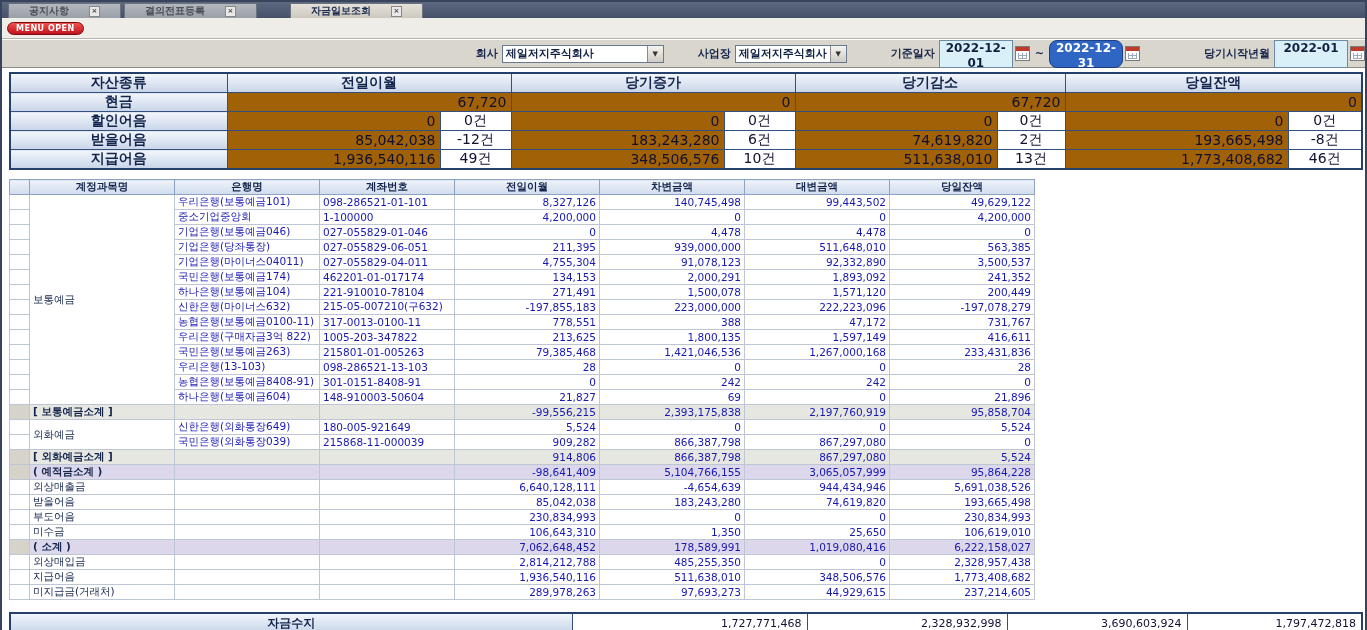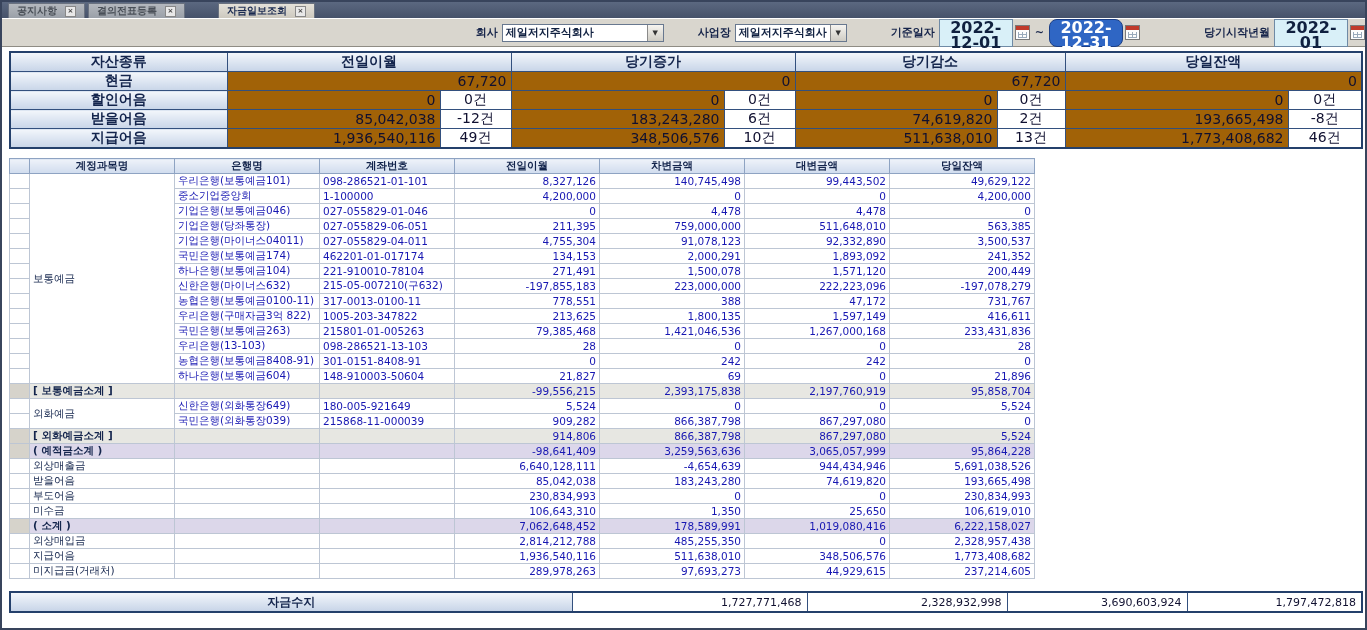--- a/index.html
+++ b/index.html
@@ -1,41 +1,41 @@
 <!DOCTYPE html>
 <html><head>
 <meta charset="utf-8">
 <style>
   html,body{margin:0;padding:0;}
   body{width:1367px;height:630px;background:#9aa2b0;font-family:"DejaVu Sans","Liberation Sans",sans-serif;overflow:hidden;}
   .window{position:absolute;inset:0;border:2px solid #38445c;background:#ffffff;box-sizing:border-box;}
 
   
   .tabbar{height:16px;background:linear-gradient(180deg,#5b6880,#46526a);display:flex;align-items:flex-end;padding-left:6px;gap:3px;}
-  .tab{display:inline-flex;align-items:center;height:14px;padding:0 8px;background:linear-gradient(180deg,#b4b8be,#9aa0a8);
-       border:1px solid #6a7280;border-bottom:none;font-size:10px;font-weight:bold;color:#4a5058;gap:8px;cursor:pointer;}
+  .tab{display:inline-flex;align-items:center;height:14px;padding:0 20px;background:linear-gradient(180deg,#b4b8be,#9aa0a8);
+       border:1px solid #6a7280;border-bottom:none;font-size:10px;font-weight:bold;color:#4a5058;gap:20px;cursor:pointer;}
   .tab.active{background:linear-gradient(180deg,#e4e1d9,#cdc9bf);color:#1a2a50;margin-left:30px;}
   .tab-close{width:9px;height:9px;border:1px solid #888;background:#e9e9e9;color:#444;font-size:7px;line-height:7px;
        display:inline-flex;align-items:center;justify-content:center;}
 
   
   .toolbar{height:20px;background:#efede8;border-bottom:1px solid #b6b2a8;display:flex;align-items:center;padding-left:5px;}
   .menu-open{background:linear-gradient(180deg,#f0504a,#c01220);color:#fff;font-size:8px;font-weight:bold;
        padding:1px 8px;border-radius:7px;border:1px solid #7c0a14;letter-spacing:.5px;cursor:pointer;}
 
   
   .filterbar{height:27px;background:#d9d6ce;border-top:1px solid #ffffff;border-bottom:1px solid #8f8c84;
        display:flex;align-items:center;font-size:11px;color:#16244a;justify-content:flex-end;}
   .flabel{font-weight:bold;margin-right:4px;white-space:nowrap;}
   .select{display:inline-flex;align-items:center;background:#fff;border:1px solid #68788f;height:18px;box-sizing:border-box;cursor:pointer;}
   .select .val{padding:0 3px;font-weight:bold;color:#102040;font-size:11px;white-space:nowrap;overflow:hidden;}
   .select .arrow{width:15px;align-self:stretch;background:linear-gradient(180deg,#f6f4f0,#cfccc4);border-left:1px solid #8a8a8a;
        display:flex;align-items:center;justify-content:center;font-size:7px;color:#333;}
   .datefld{width:74px;height:28px;box-sizing:border-box;border:1px solid #6f8aa5;background:#d9f0f8;color:#10203f;
-       font-weight:bold;font-size:16px;text-align:center;line-height:15px;cursor:text;}
+       font-weight:bold;font-size:12px;text-align:center;line-height:15px;cursor:text;}
   .datefld.selected{background:#2f66c4;color:#ffffff;border-color:#1c3f86;border-radius:8px;}
   .cal-btn{width:15px;height:15px;border:1px solid #7a7a7a;box-sizing:border-box;margin-left:2px;cursor:pointer;position:relative;
        background:linear-gradient(180deg,#c03a2b 0 4px,#fdfdfd 4px);}
   .cal-btn::after{content:"";position:absolute;left:2px;right:2px;top:6px;height:6px;
        background:repeating-linear-gradient(90deg,#9aaabb 0 1px,transparent 1px 4px),
                   repeating-linear-gradient(0deg,#9aaabb 0 1px,transparent 1px 3px);}
   .tilde{margin:0 5px;font-weight:bold;color:#16244a;}
 
   
   .content{background:#fff;padding:4px 7px;}
@@ -84,20 +84,23 @@
       <div class="tab">
         <span class="tab-label">결의전표등록</span>
         <span class="tab-close">×</span>
       </div>
       <div class="tab active">
         <span class="tab-label">자금일보조회</span>
         <span class="tab-close">×</span>
       </div>
     </div>
 
+  <div class="toolbar">
+    <span class="menu-open">MENU OPEN</span>
+  </div>
 
   <div class="filterbar">
     <span class="flabel" style="margin-left:48px">회사</span>
     <div class="select" style="width:162px">
       <span class="val" style="flex:1">제일저지주식회사</span>
       <span class="arrow">▼</span>
     </div>
 
     <span class="flabel" style="margin-left:34px">사업장</span>
     <div class="select" style="width:112px">
@@ -234,21 +237,21 @@
             <td class="l-val">0</td>
             <td class="l-val">4,478</td>
             <td class="l-val">4,478</td>
             <td class="l-val">0</td>
           </tr>
           <tr class="lr-data">
             <td class="gutter"></td>
             <td class="l-bank">기업은행(당좌통장)</td>
             <td class="l-acct">027-055829-06-051</td>
             <td class="l-val">211,395</td>
-            <td class="l-val">759,000,000</td>
+            <td class="l-val">939,000,000</td>
             <td class="l-val">511,648,010</td>
             <td class="l-val">563,385</td>
           </tr>
           <tr class="lr-data">
             <td class="gutter"></td>
             <td class="l-bank">기업은행(마이너스04011)</td>
             <td class="l-acct">027-055829-04-011</td>
             <td class="l-val">4,755,304</td>
             <td class="l-val">91,078,123</td>
             <td class="l-val">92,332,890</td>
@@ -373,21 +376,21 @@
             <td class="l-val">866,387,798</td>
             <td class="l-val">867,297,080</td>
             <td class="l-val">5,524</td>
           </tr>
           <tr class="lr-total">
             <td class="gutter"></td>
             <td class="l-label">( 예적금소계 )</td>
             <td class="l-bank"></td>
             <td class="l-acct"></td>
             <td class="l-val">-98,641,409</td>
-            <td class="l-val">3,259,563,636</td>
+            <td class="l-val">5,104,766,155</td>
             <td class="l-val">3,065,057,999</td>
             <td class="l-val">95,864,228</td>
           </tr>
           <tr class="lr-item">
             <td class="gutter"></td>
             <td class="l-label">외상매출금</td>
             <td class="l-bank"></td>
             <td class="l-acct"></td>
             <td class="l-val">6,640,128,111</td>
             <td class="l-val">-4,654,639</td>

